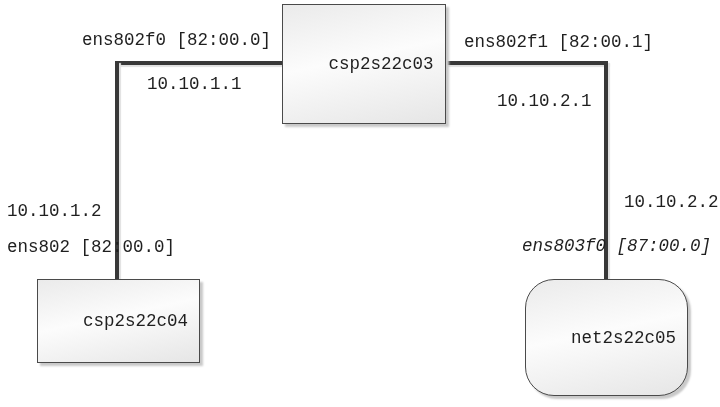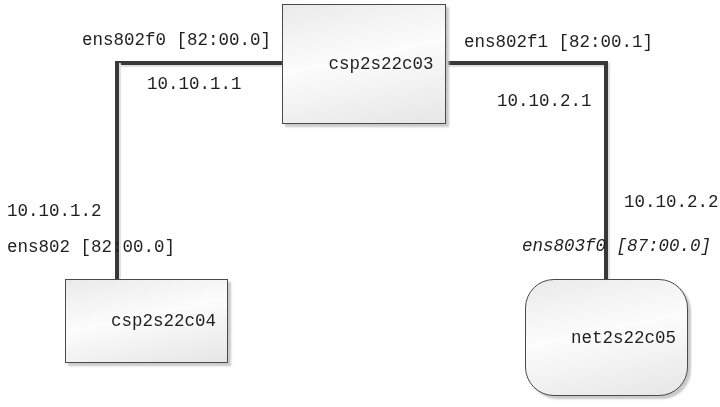--- a/index.html
+++ b/index.html
@@ -24,21 +24,21 @@
     align-items: center;
     justify-content: center;
     padding-left: 34px;
   }
   .node-label {
     font-size: 17.5px;
     letter-spacing: 0;
     white-space: pre;
   }
   .node-csp2s22c03 { left: 282px; top: 4px;   width: 164px; height: 120px; }
-  .node-csp2s22c04 { left: 37px;  top: 279px; width: 163px; height: 84px; margin-left: 28px; }
+  .node-csp2s22c04 { left: 37px;  top: 279px; width: 163px; height: 84px; }
   .node-net2s22c05 { left: 525px; top: 279px; width: 163px; height: 117px; border-radius: 29px; }
 
   .link {
     position: absolute;
     background: var(--link, #383838);
     box-shadow: 2px 2px 1px #e0e0e0;
   }
   .link-l-h { left: 115px; top: 61px; width: 167px; height: 4px; }
   .link-l-v { left: 115px; top: 61px; width: 4px;   height: 218px; }
   .link-r-h { left: 446px; top: 61px; width: 162px; height: 4px; }

